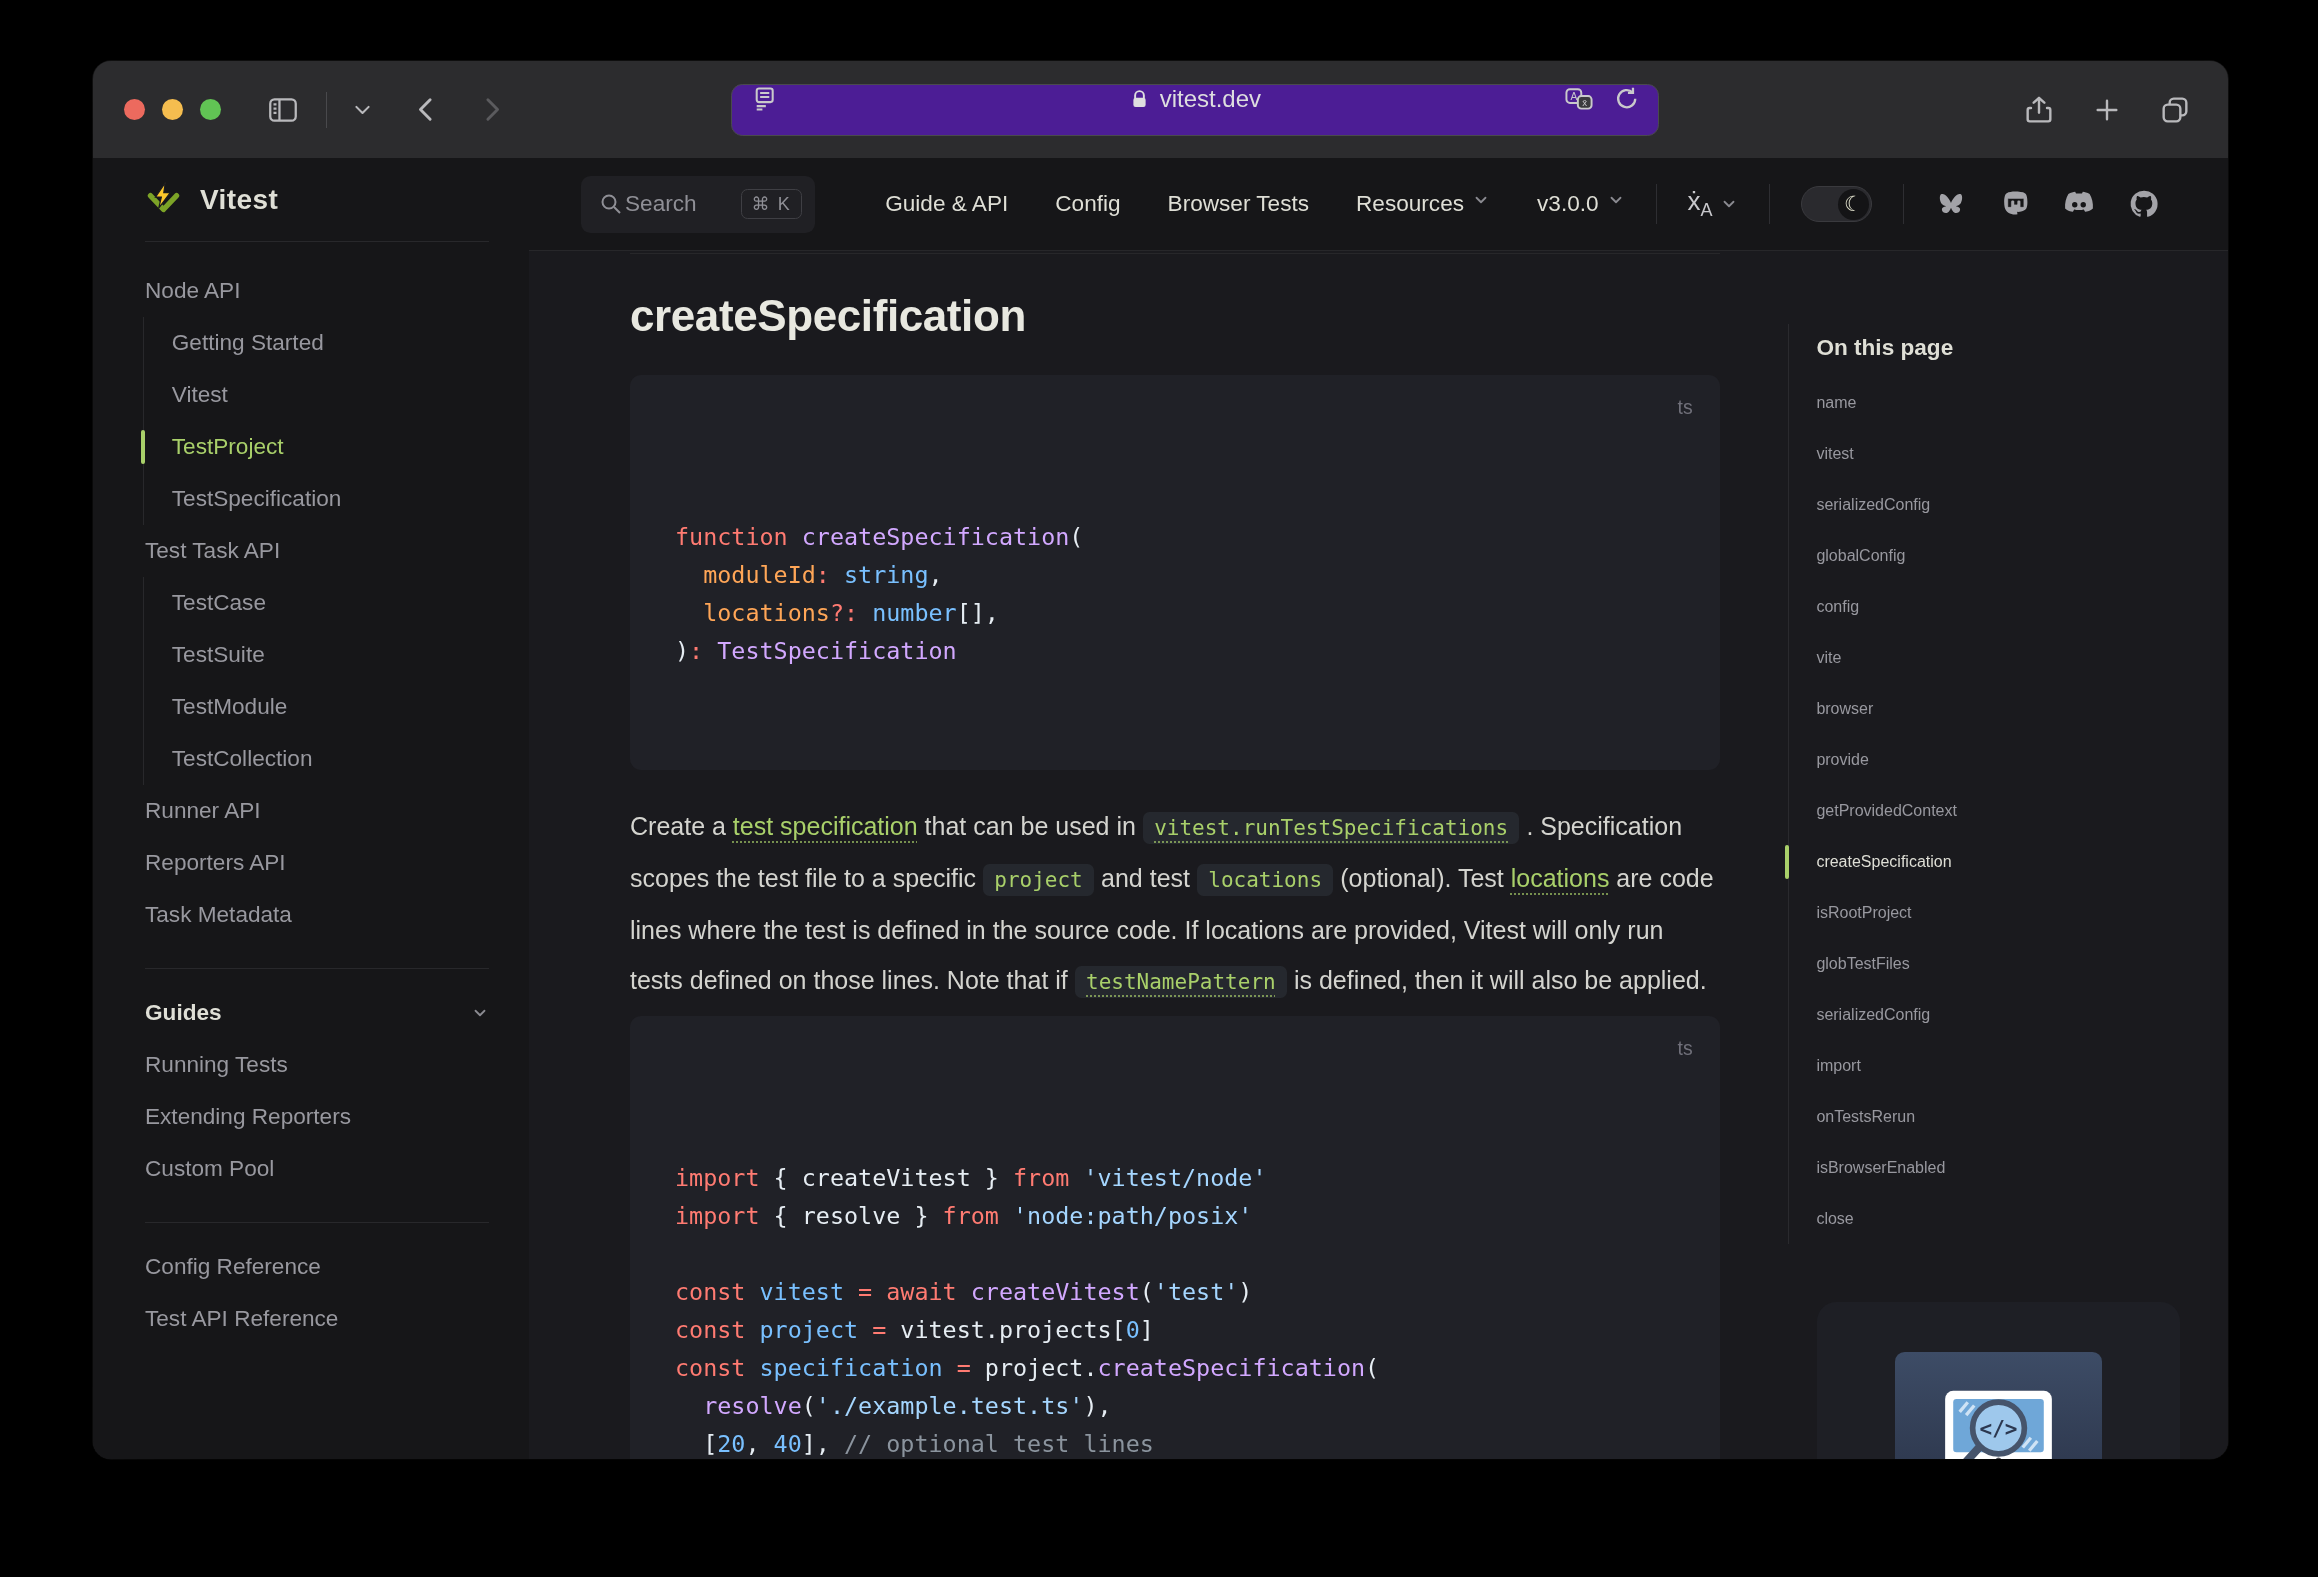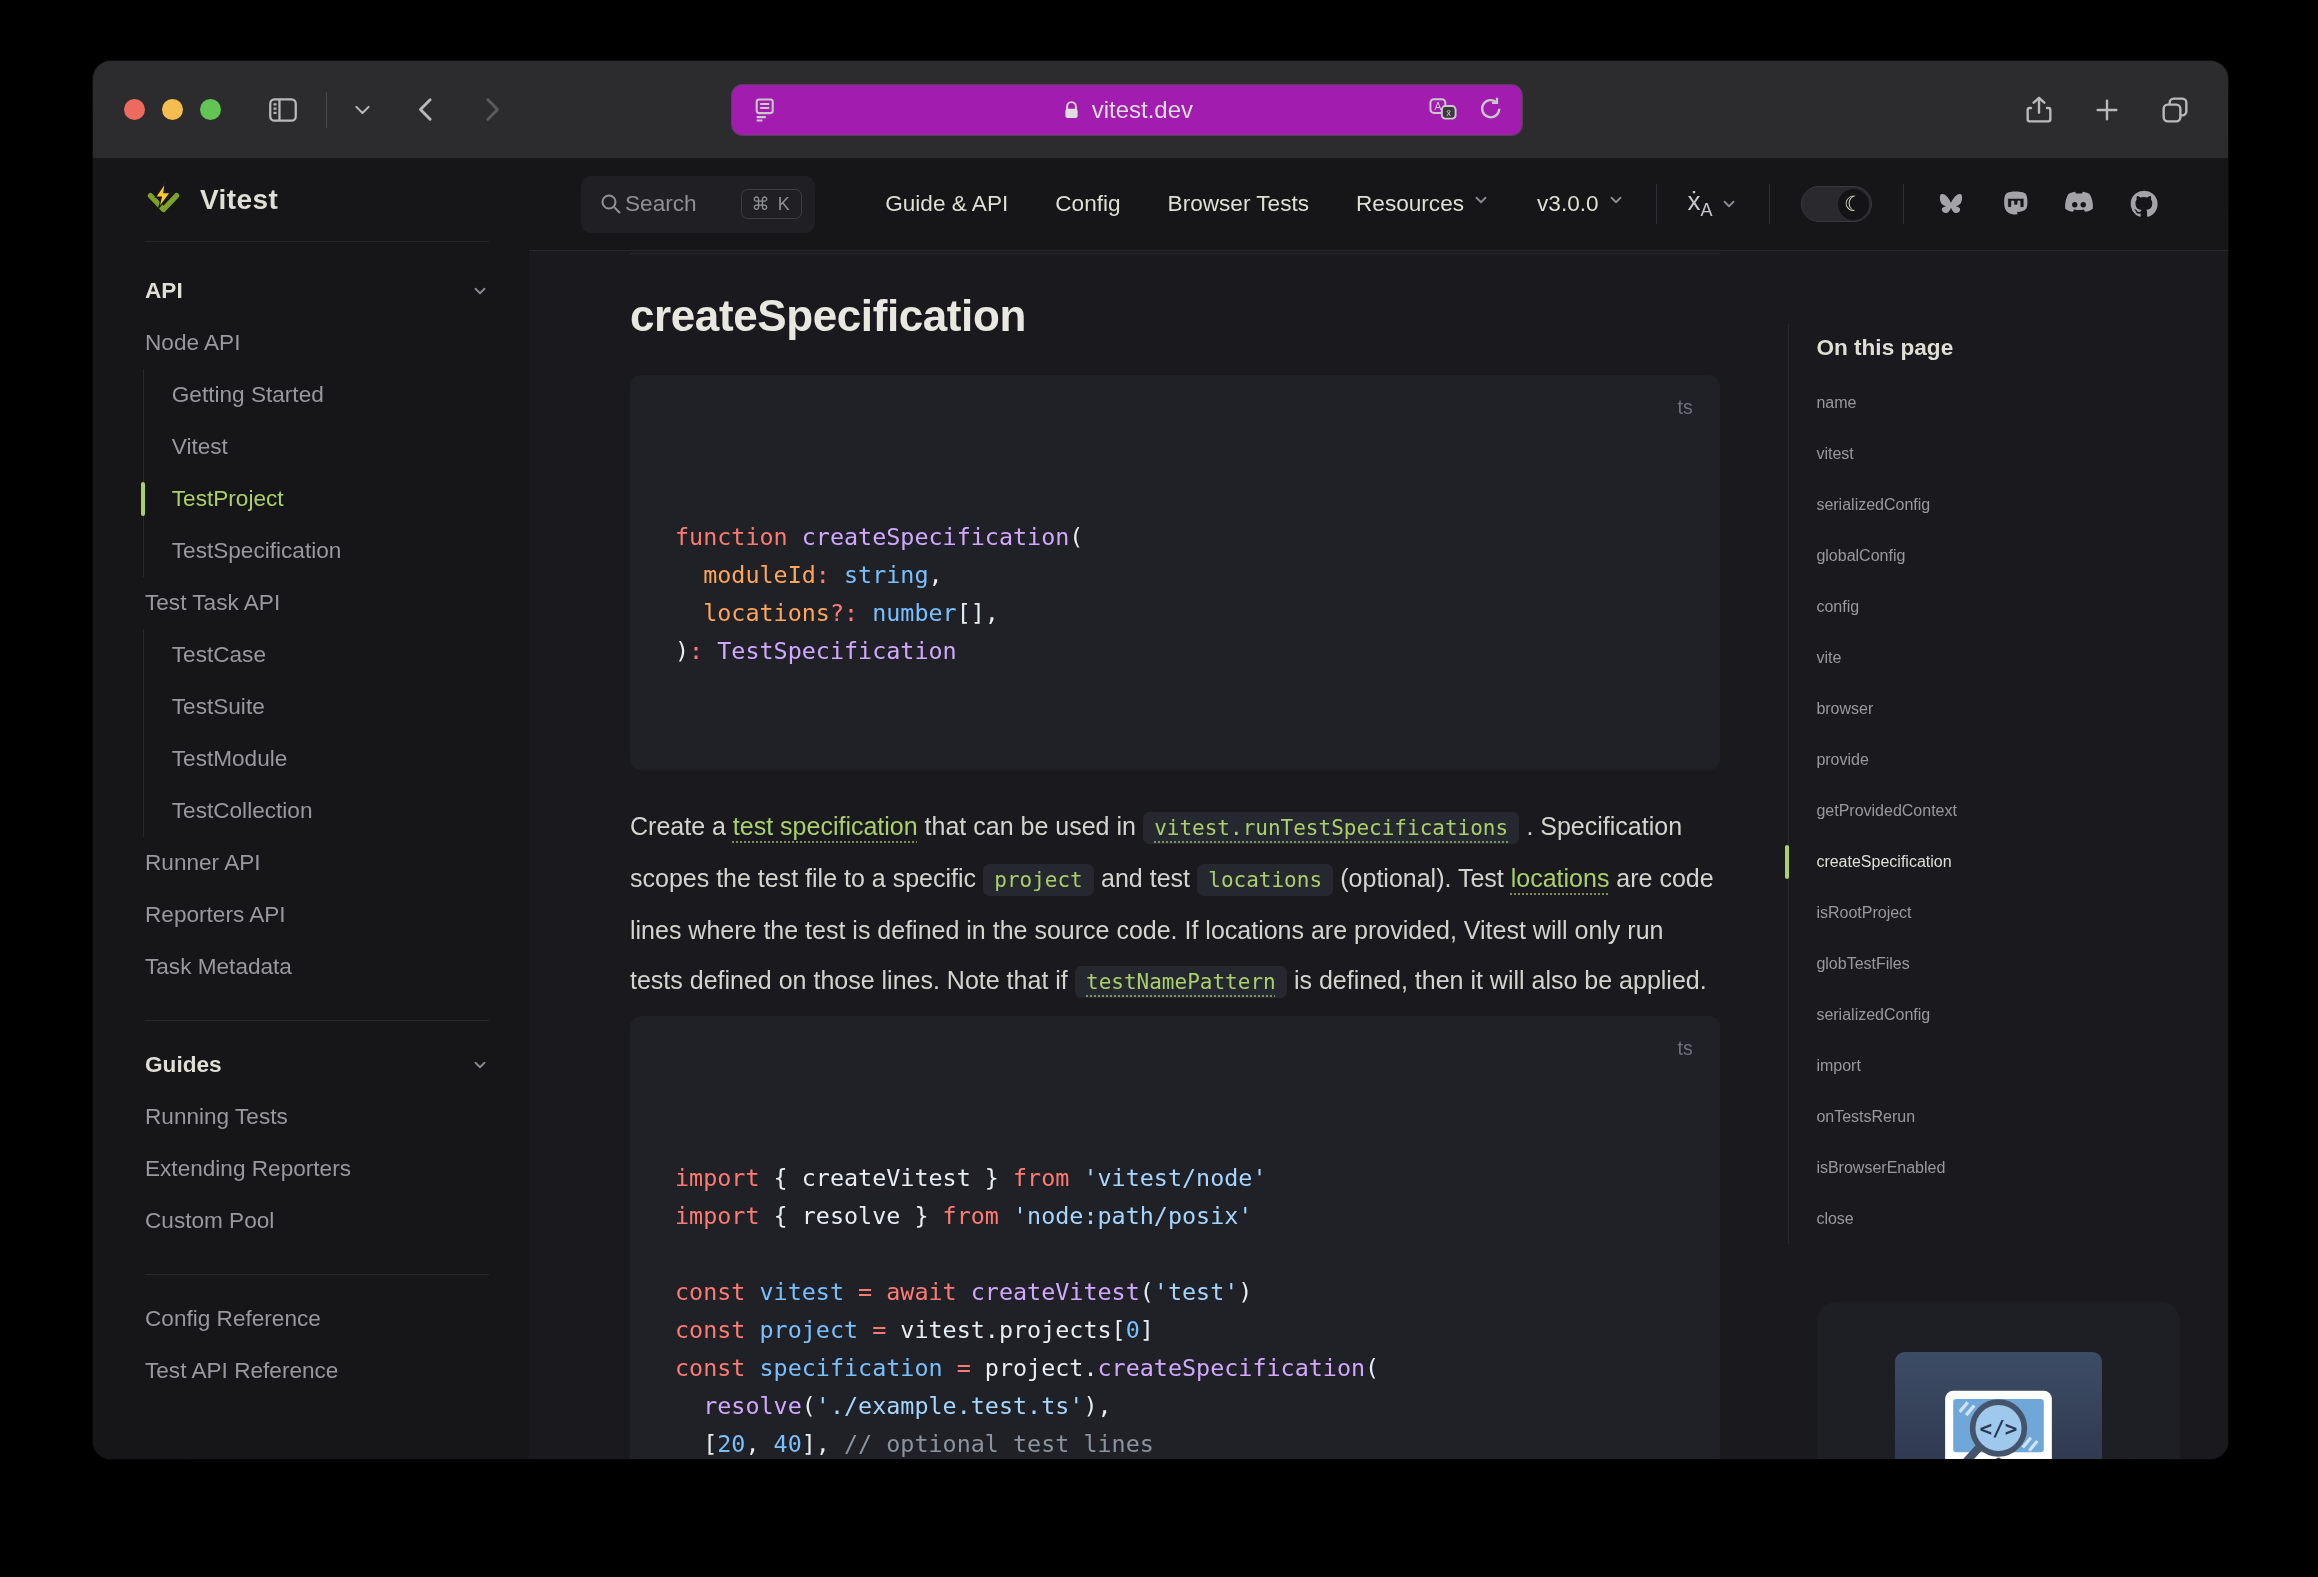--- a/index.html
+++ b/index.html
@@ -18,22 +18,22 @@
 
   
   .titlebar{position:absolute;left:0;top:0;right:0;height:97px;background:#2c2c2e;display:flex;align-items:center}
   .lights{display:flex;gap:17px;margin-left:31px}
   .light{width:21px;height:21px;border-radius:50%}
   .light.red{background:#ec6a5e}.light.yellow{background:#f5bd4f}.light.green{background:#61c454}
   .tb-icons{display:flex;align-items:center;margin-left:45px;gap:21px;color:#b9b9bc}
   .tb-sep{width:0.8px;height:36px;background:#49494c;margin:0 4.8px}
   .tb-icon{display:flex;align-items:center;justify-content:center}
   .tb-icon.dim{color:#5b5b5e}
-  .urlbar{position:absolute;left:638px;top:22.6px;width:792px;height:52px;border-radius:11.3px;
-    background:#a21caf;border:0.8px solid #4a4a4d;display:flex;align-items:center;color:#c9c9cb}
+  .urlbar{position:absolute;left:638px;top:22.6px;width:928px;height:52px;border-radius:11.3px;
+    background:#4c1d95;border:0.8px solid #4a4a4d;display:flex;color:#c9c9cb}
   .url-center{position:absolute;left:0;right:0;display:flex;justify-content:center;align-items:center;gap:9.7px;
     font-size:24px;color:#dededf}
   .urlbar .left-ic{margin-left:19.4px;z-index:2}
   .urlbar .right-ics{margin-left:auto;margin-right:18px;display:flex;gap:18px;z-index:2}
   .tb-right{position:absolute;right:37px;top:0;height:97px;display:flex;align-items:center;gap:36px;color:#b9b9bc}
 
   
   .site{position:absolute;left:0;top:97px;right:0;bottom:0;background:#1a1a1e}
   .sidebar{position:absolute;left:0;top:0;bottom:0;width:436px;background:#161618;padding:0 40px 0 52px;overflow:hidden}
   .logo-row{height:84px;display:flex;align-items:center;gap:18px;border-bottom:0.8px solid #28282b}
@@ -198,26 +198,20 @@
     <nav class="sidebar">
       <div class="logo-row">
         <svg width="37" height="37" viewBox="0 0 24 24">
           <path d="M3.5 9.5L12 18.5 20.5 9.5" fill="none" stroke="#7ca327" stroke-width="3.4" stroke-linecap="round" stroke-linejoin="round"></path>
           <polygon points="13.2,1 6.8,10.4 10.6,10.4 8.9,17.6 16.4,7.6 12.2,7.6" fill="#fcc72b" stroke="#1a1a1e" stroke-width="0.8"></polygon>
         </svg>
         <span class="logo-text">Vitest</span>
       </div>
       <div id="sb-groups">
           <div class="sb-group">
-            <div class="sb-head">
-              <span>API</span>
-              <svg class="chev" width="18" height="18" viewBox="0 0 24 24" fill="none" stroke="#8a8a90" stroke-width="2.4" stroke-linecap="round" stroke-linejoin="round">
-                <path d="M6 9l6 6 6-6"></path>
-              </svg>
-            </div>
             <div class="sb-item lvl0">Node API</div>
             <div class="sb-item lvl1">Getting Started</div>
             <div class="sb-item lvl1">Vitest</div>
             <div class="sb-item lvl1 active">TestProject</div>
             <div class="sb-item lvl1">TestSpecification</div>
             <div class="sb-item lvl0">Test Task API</div>
             <div class="sb-item lvl1">TestCase</div>
             <div class="sb-item lvl1">TestSuite</div>
             <div class="sb-item lvl1">TestModule</div>
             <div class="sb-item lvl1">TestCollection</div>

